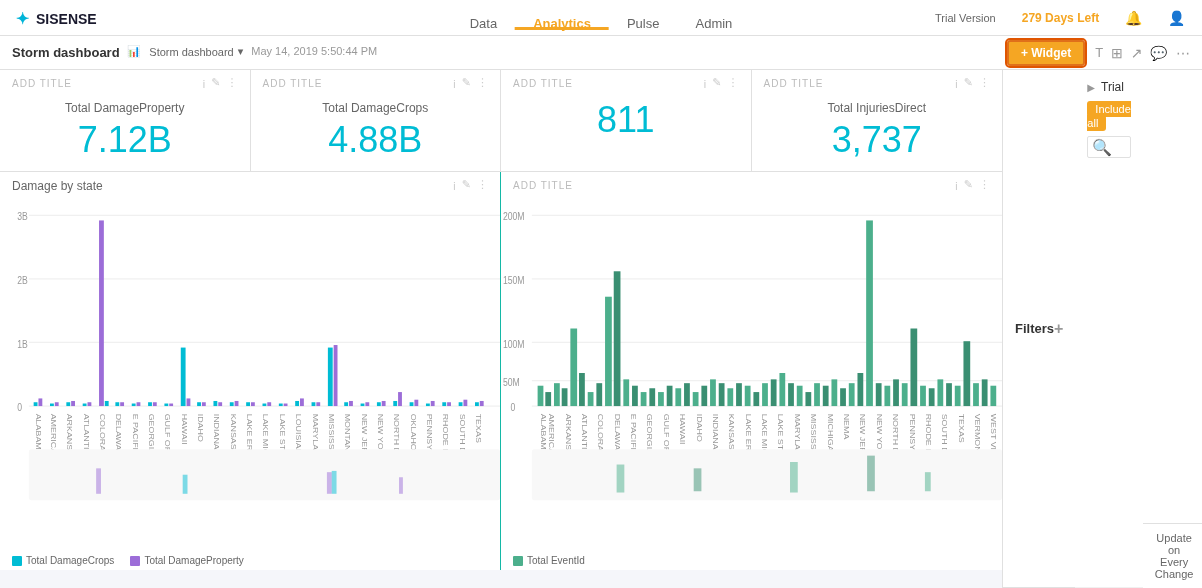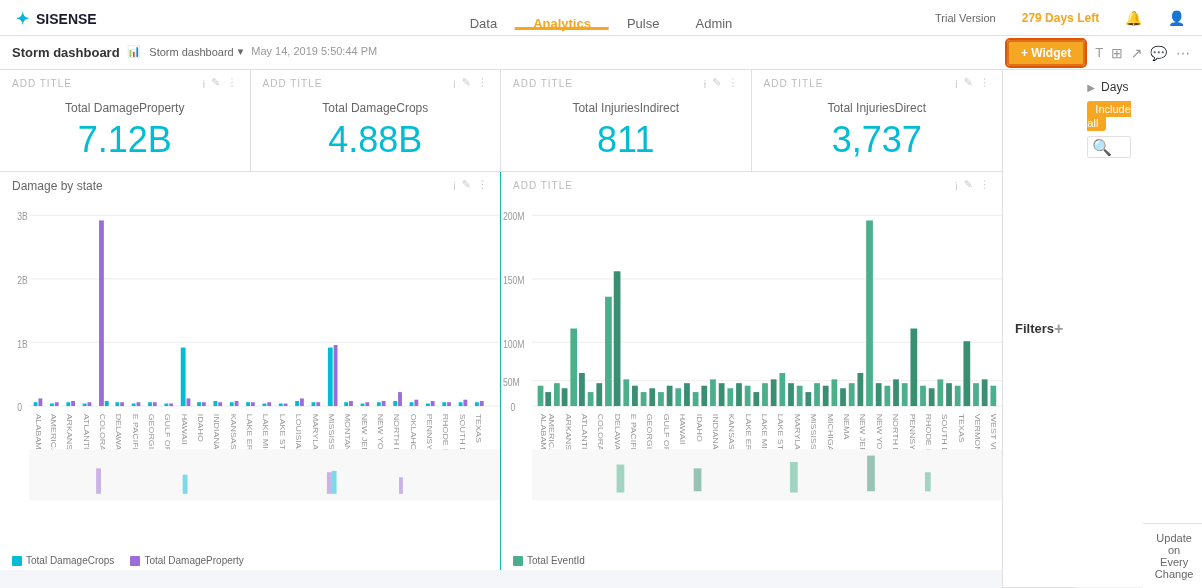--- a/index.html
+++ b/index.html
@@ -188,21 +188,20 @@
 
       <div class="widget-card">
         <div class="widget-header">
           <span class="widget-add-title">ADD TITLE</span>
           <div class="widget-icons">
             <span>ℹ</span>
             <span>✎</span>
             <span>⋮</span>
           </div>
         </div>
-        <div class="metric-label">Total InjuriesIndirect</div>
         <div class="metric-value">811</div>
       </div>
 
       <div class="widget-card">
         <div class="widget-header">
           <span class="widget-add-title">ADD TITLE</span>
           <div class="widget-icons">
             <span>ℹ</span>
             <span>✎</span>
             <span>⋮</span>
@@ -612,21 +611,21 @@
   </div>
 
   <div class="sidebar">
     <div class="sidebar-header">
       <span>Filters</span>
       <span style="color:#999;cursor:pointer;font-size:16px;">+</span>
     </div>
     <div class="sidebar-section">
       <div class="sidebar-filter-item">
         <span class="chevron">▶</span>
-        <span>Days</span>
+        <span>Trial</span>
       </div>
       <div style="margin-top:6px;">
         <span class="filter-tag">Include all</span>
       </div>
       <div class="filter-input-row">
         <div style="width:100%;height:22px;border:1px solid #e0e0e0;border-radius:2px;background:#fff;display:flex;align-items:center;padding:0 4px;">
           <span style="color:#aaa;font-size:16px;">🔍</span>
         </div>
       </div>
     </div>

